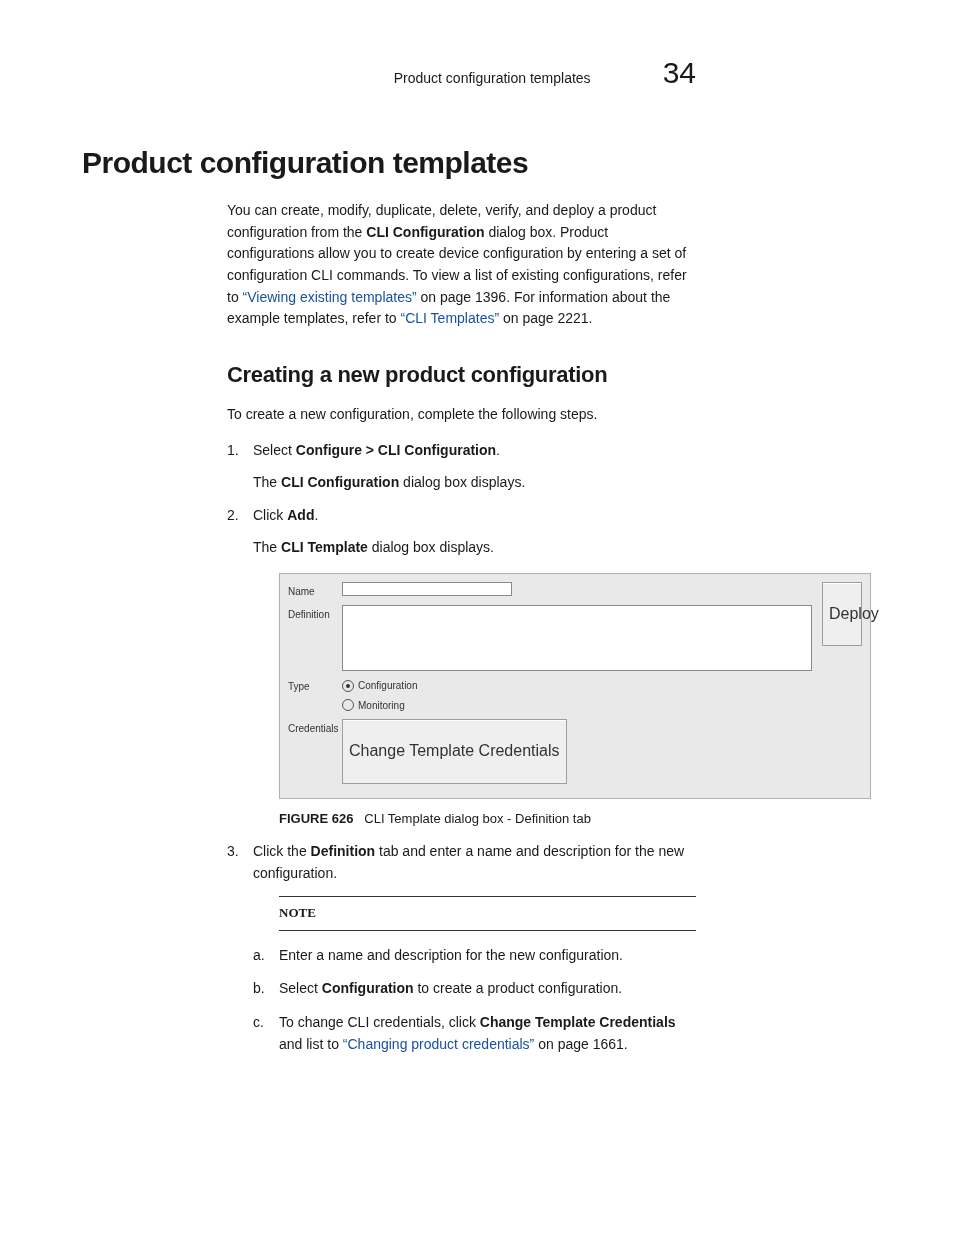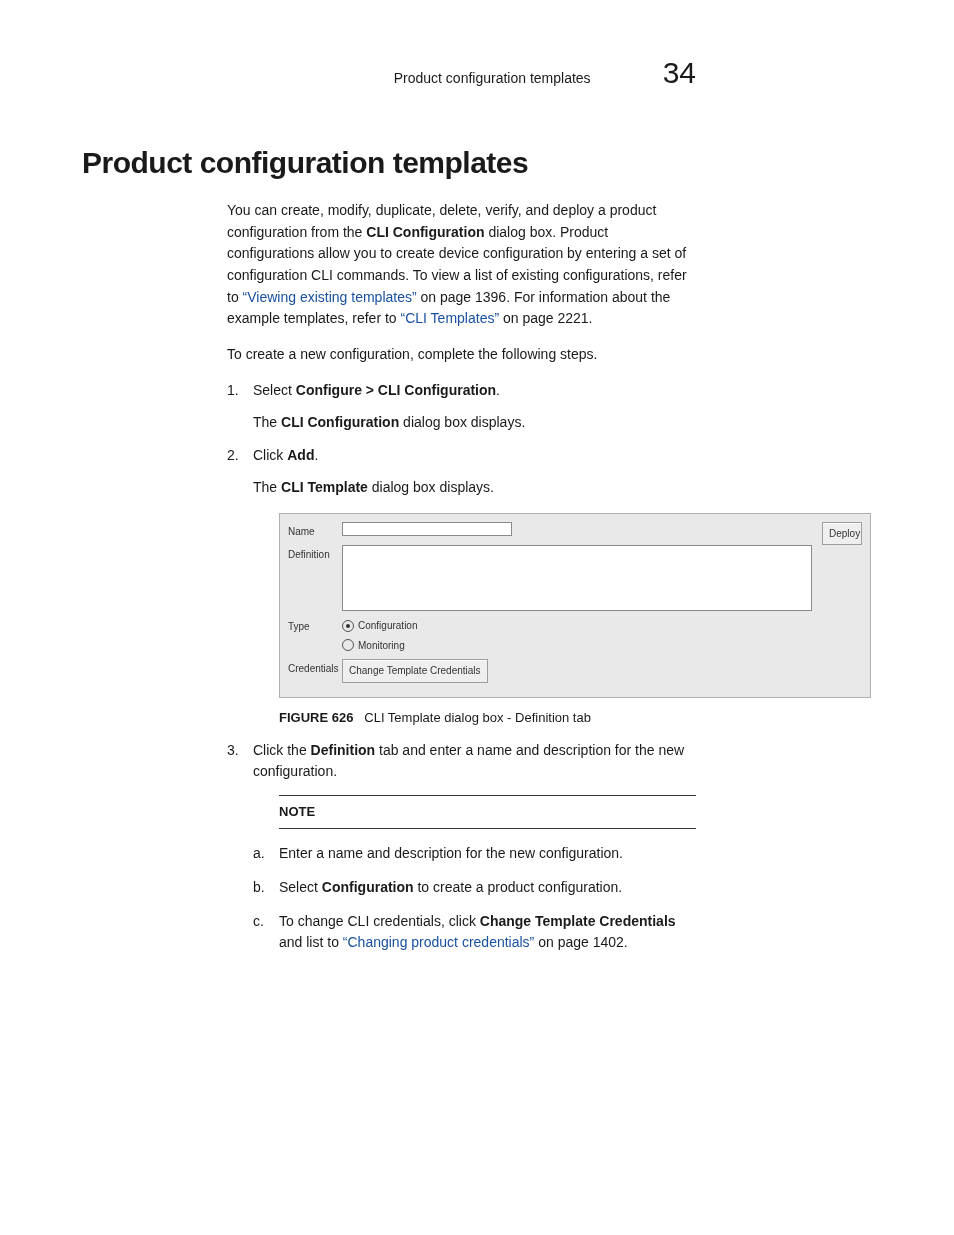--- a/index.html
+++ b/index.html
@@ -141,40 +141,41 @@
   .mock-radio .dot {
     width:10px; height:10px; border:1px solid #555; border-radius:50%;
     display:inline-flex; align-items:center; justify-content:center;
   }
   .mock-radio .dot.filled::after {
     content:""; width:4px; height:4px; background:#333; border-radius:50%;
   }
   .mock-button {
     background: #efefef;
     border: 1px solid #9e9e9e;
-    font-size: 10px;
-    padding: 3px 6px;
+    font-size: 16px;
+    padding: 19px 6px;
     display: inline-block;
     cursor: pointer;
     box-shadow: inset 0 1px 0 #fff;
   }
   .mock-cred-row .mock-button { flex: none; }
 
   .figure-caption {
     font-size: 13px;
     margin-top: 10px;
   }
   .figure-caption .fig-label { font-weight: 700; }
 
   
   .note-box {
     margin: 12px 0 14px 26px;
     border-top: 1px solid #333;
     border-bottom: 1px solid #333;
     padding: 6px 0;
+    font-family: Liberation Serif, serif;
   }
   .note-box .note-label {
     font-weight: 700;
     font-size: 13px;
   }
   .note-box .note-text { font-size: 14px; }
 </style>
 </head>
 <body>
 
@@ -186,20 +187,21 @@
   </div>
 
   <h1 class="section-title">Product configuration templates</h1>
 
   <div class="body-block">
 
     <p>
       <span>You can create, modify, duplicate, delete, verify, and deploy a product configuration from the </span><span class="bold">CLI Configuration</span><span> dialog box. Product configurations allow you to create device configuration by entering a set of configuration CLI commands. To view a list of existing configurations, refer to </span><span class="link">“Viewing existing templates”</span><span> on page 1396. For information about the example templates, refer to </span><span class="link">“CLI Templates”</span><span> on page 2221.</span>
     </p>
 
+    <h2 class="subsection">Creating a new product configuration</h2>
 
     <p>To create a new configuration, complete the following steps.</p>
 
     <ol class="steps">
 
       <li>
         <span>Select </span><span class="bold">Configure &gt; CLI Configuration</span><span>.</span>
         <div class="stepbody">
           <span>The </span><span class="bold">CLI Configuration</span><span> dialog box displays.</span>
         </div>
@@ -260,21 +262,21 @@
         </div>
 
         <ol class="substeps">
           <li>
             <span>Enter a name and description for the new configuration.</span>
           </li>
           <li>
             <span>Select </span><span class="bold">Configuration</span><span> to create a product configuration.</span>
           </li>
           <li>
-            <span>To change CLI credentials, click </span><span class="bold">Change Template Credentials</span><span> and list to </span><span class="link">“Changing product credentials”</span><span> on page 1402.</span>
+            <span>To change CLI credentials, click </span><span class="bold">Change Template Credentials</span><span> and list to </span><span class="link">“Changing product credentials”</span><span> on page 1661.</span>
           </li>
         </ol>
       </li>
 
     </ol>
 
   </div>
 </div>
 
 </body></html>

